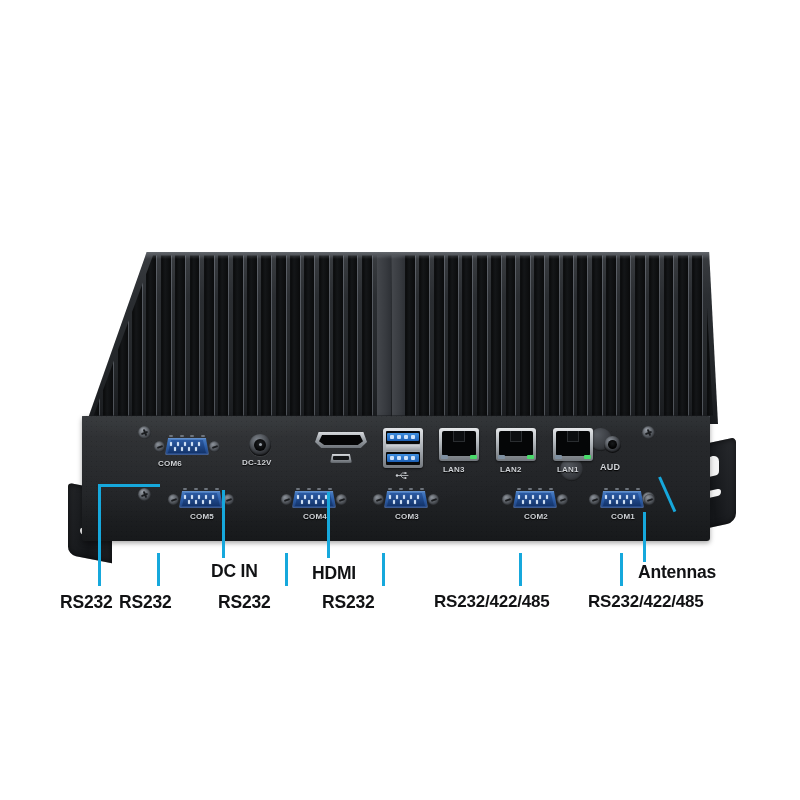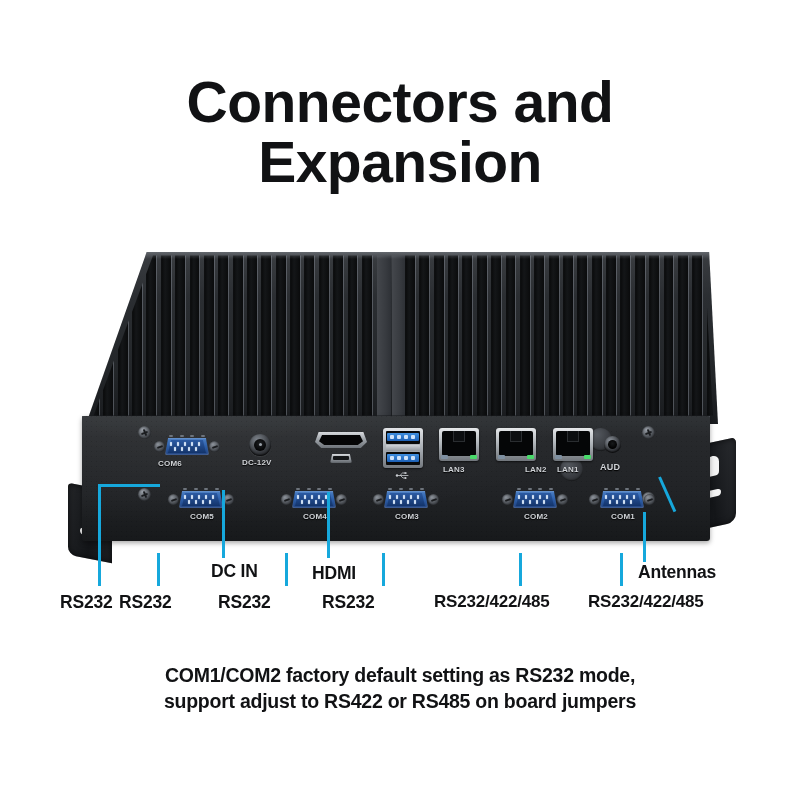--- a/index.html
+++ b/index.html
@@ -287,24 +287,20 @@
     font-size:19.5px; line-height:26px; font-weight:700; color:#111214;
     letter-spacing:-0.25px;
   }
   .footer span{ display:block; }
 </style>
 </head>
 <body>
 
 <div id="root">
 
-  <div class="title">
-    <span>Connectors and</span>
-    <span class="l2">Expansion</span>
-  </div>
 
   <div class="device">
 
     <div class="bracket bracket-l">
       <div class="slot keyhole" style="left:14px; top:10px;"></div>
       <div class="slot bar" style="left:12px; top:42px;"></div>
     </div>
     <div class="bracket bracket-r">
       <div class="slot keyhole" style="left:16px; top:14px;"></div>
       <div class="slot bar" style="left:14px; top:48px;"></div>
@@ -457,21 +453,21 @@
       <div class="lbl" style="left:361px; top:49px;">LAN3</div>
 
       <div class="port rj45" style="left:414px; top:12px;">
         <div class="shield"></div>
         <div class="cav">
             <div class="tab"></div>
           </div>
         <div class="led l"></div>
         <div class="led r"></div>
       </div>
-      <div class="lbl" style="left:418px; top:49px;margin-left:25px;">LAN2</div>
+      <div class="lbl" style="left:418px; top:49px;">LAN2</div>
 
       <div class="port rj45" style="left:471px; top:12px;">
         <div class="shield"></div>
         <div class="cav">
             <div class="tab"></div>
           </div>
         <div class="led l"></div>
         <div class="led r"></div>
       </div>
       <div class="lbl" style="left:475px; top:49px;">LAN1</div>
@@ -633,18 +629,14 @@
   <div class="callout" style="left:60px;  top:592px;">RS232</div>
   <div class="callout" style="left:119px; top:592px;">RS232</div>
   <div class="callout" style="left:211px; top:561px;">DC IN</div>
   <div class="callout" style="left:218px; top:592px;">RS232</div>
   <div class="callout" style="left:312px; top:563px;">HDMI</div>
   <div class="callout" style="left:322px; top:592px;">RS232</div>
   <div class="callout small" style="left:434px; top:592px;">RS232/422/485</div>
   <div class="callout small" style="left:588px; top:592px;">RS232/422/485</div>
   <div class="callout" style="left:638px; top:562px;">Antennas</div>
 
-  <div class="footer">
-    <span>COM1/COM2 factory default setting as RS232 mode,</span>
-    <span>support adjust to RS422 or RS485 on board jumpers</span>
-  </div>
 
 </div>
 
 </body></html>

